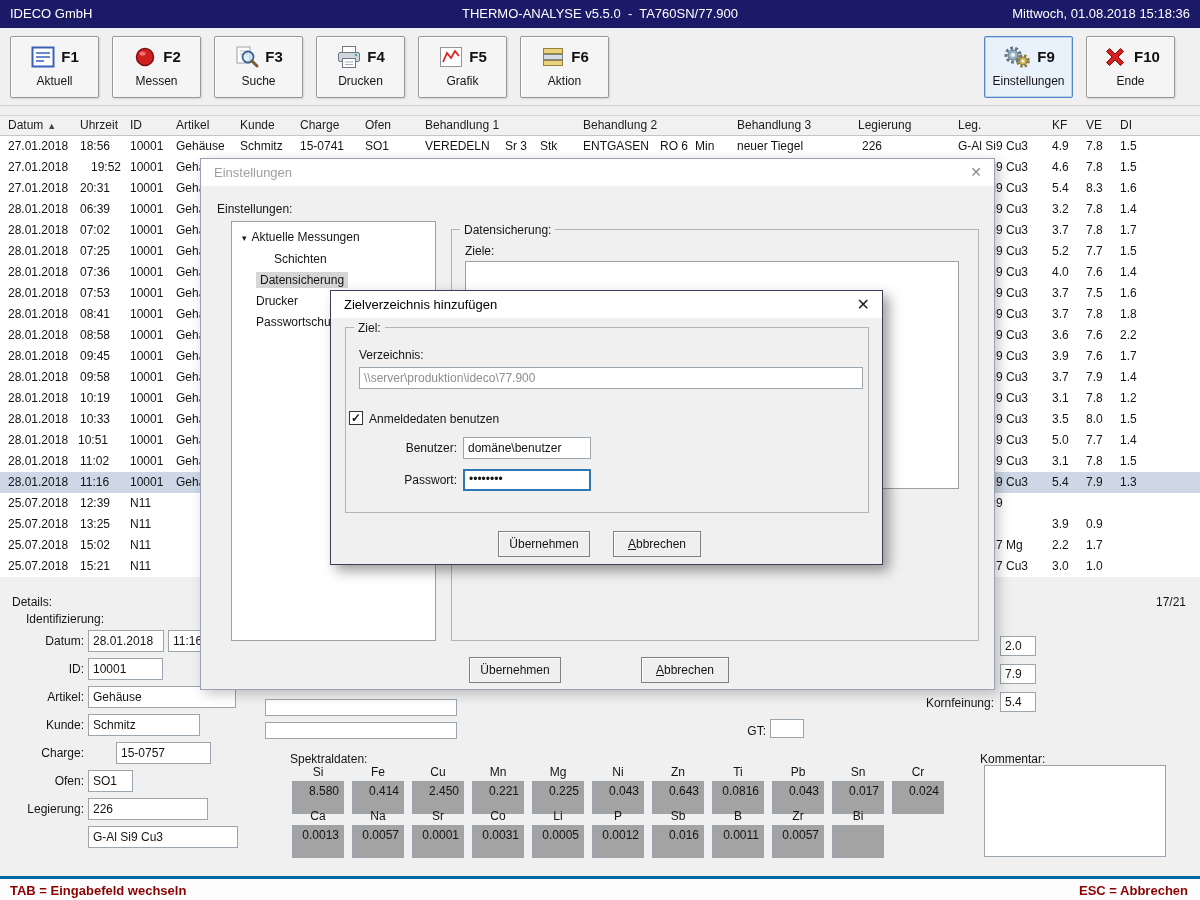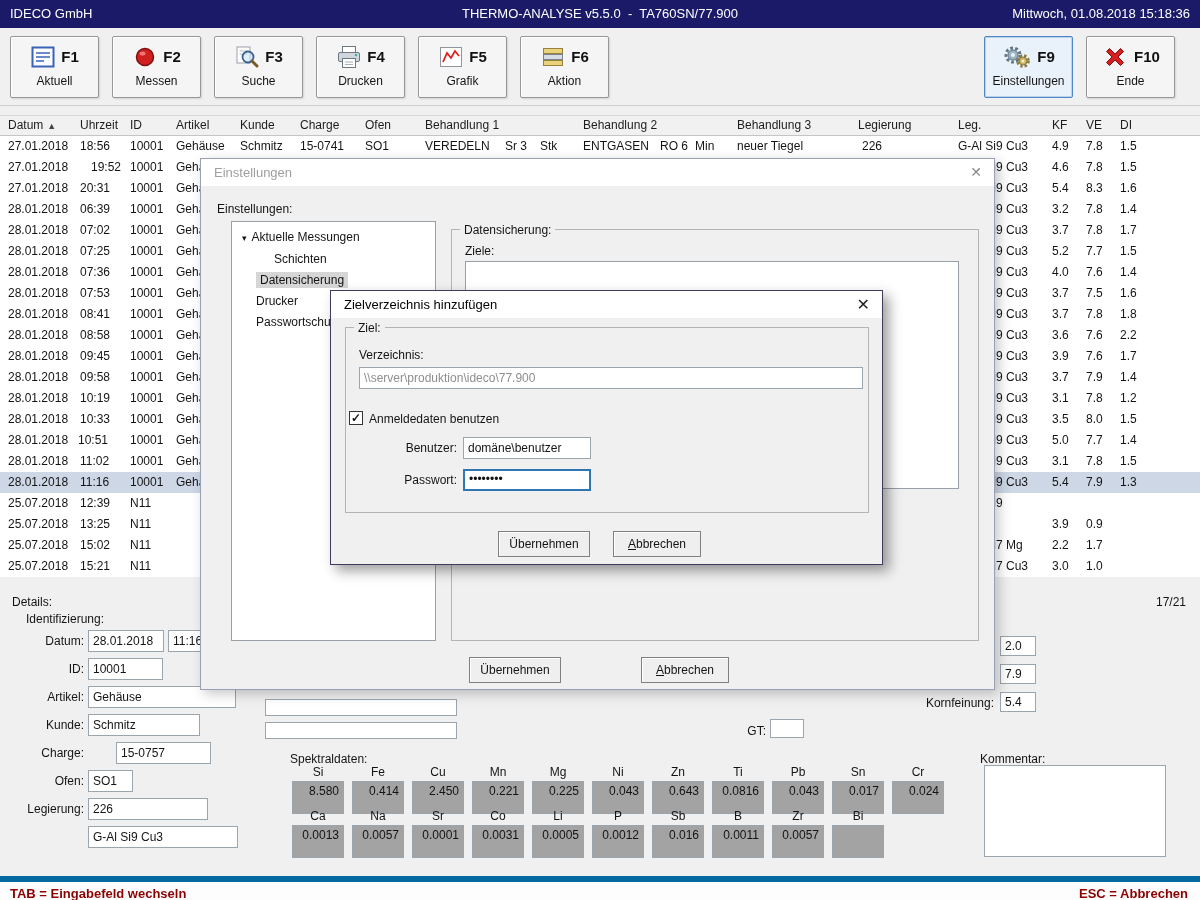--- a/index.html
+++ b/index.html
@@ -42,21 +42,21 @@
          padding:0 4px; white-space:pre; overflow:hidden; }
   .flabel { position:absolute; width:74px; text-align:right; line-height:22px; white-space:pre; }
 
   .sp-el { position:absolute; width:52px; text-align:center; }
   .sp-val { position:absolute; width:52px; height:33px; background:#a3a3a3; border:1px solid #9aa5ad;
             line-height:18px; text-align:right; padding-right:4px; white-space:pre; }
 
   #kommentar-box { position:absolute; left:984px; top:765px; width:182px; height:92px; background:#fff; border:1px solid #9aa5ad; }
 
   
-  #statusbar { position:absolute; left:0; bottom:0; width:100%; height:24px; background:#fdfdfd; border-top:6px solid #0369a1; }
+  #statusbar { position:absolute; left:0; bottom:0; width:100%; height:24px; background:#fdfdfd; border-top:3px solid #0369a1; }
   .status-left { position:absolute; left:10px; line-height:23px; font-weight:bold; font-size:13px; color:#8b0000; }
   .status-right { position:absolute; right:12px; line-height:23px; font-weight:bold; font-size:13px; color:#8b0000; }
 
   
   .dlg { position:absolute; background:#f0f0f0; }
   #dlg1 { left:200px; top:158px; width:795px; height:532px; border:1px solid #9aa0b5; box-shadow:4px 4px 12px rgba(0,0,0,.22); z-index:40; }
   #dlg2 { left:330px; top:290px; width:553px; height:275px; border:1px solid #3c3c5c; box-shadow:6px 6px 12px rgba(0,0,0,.38); z-index:60; }
   .dlg-title { position:absolute; left:0; top:0; width:100%; height:27px; background:#ffffff; }
   .dlg-title .t { position:absolute; left:13px; line-height:27px; font-size:13px; }
   #dlg1 .dlg-title .t { color:#9f9f9f; }

